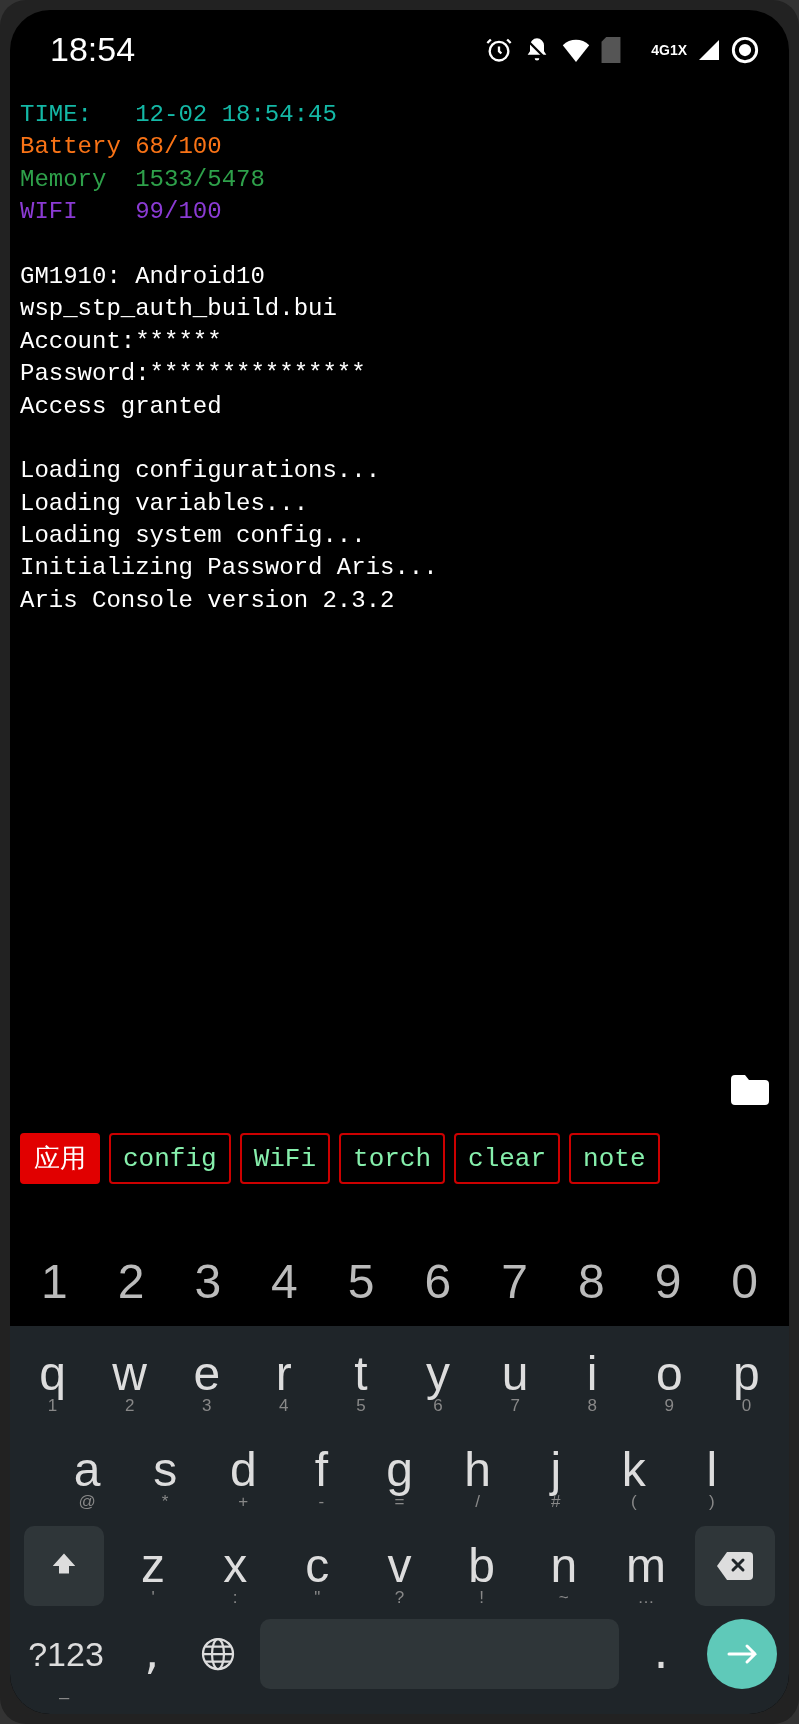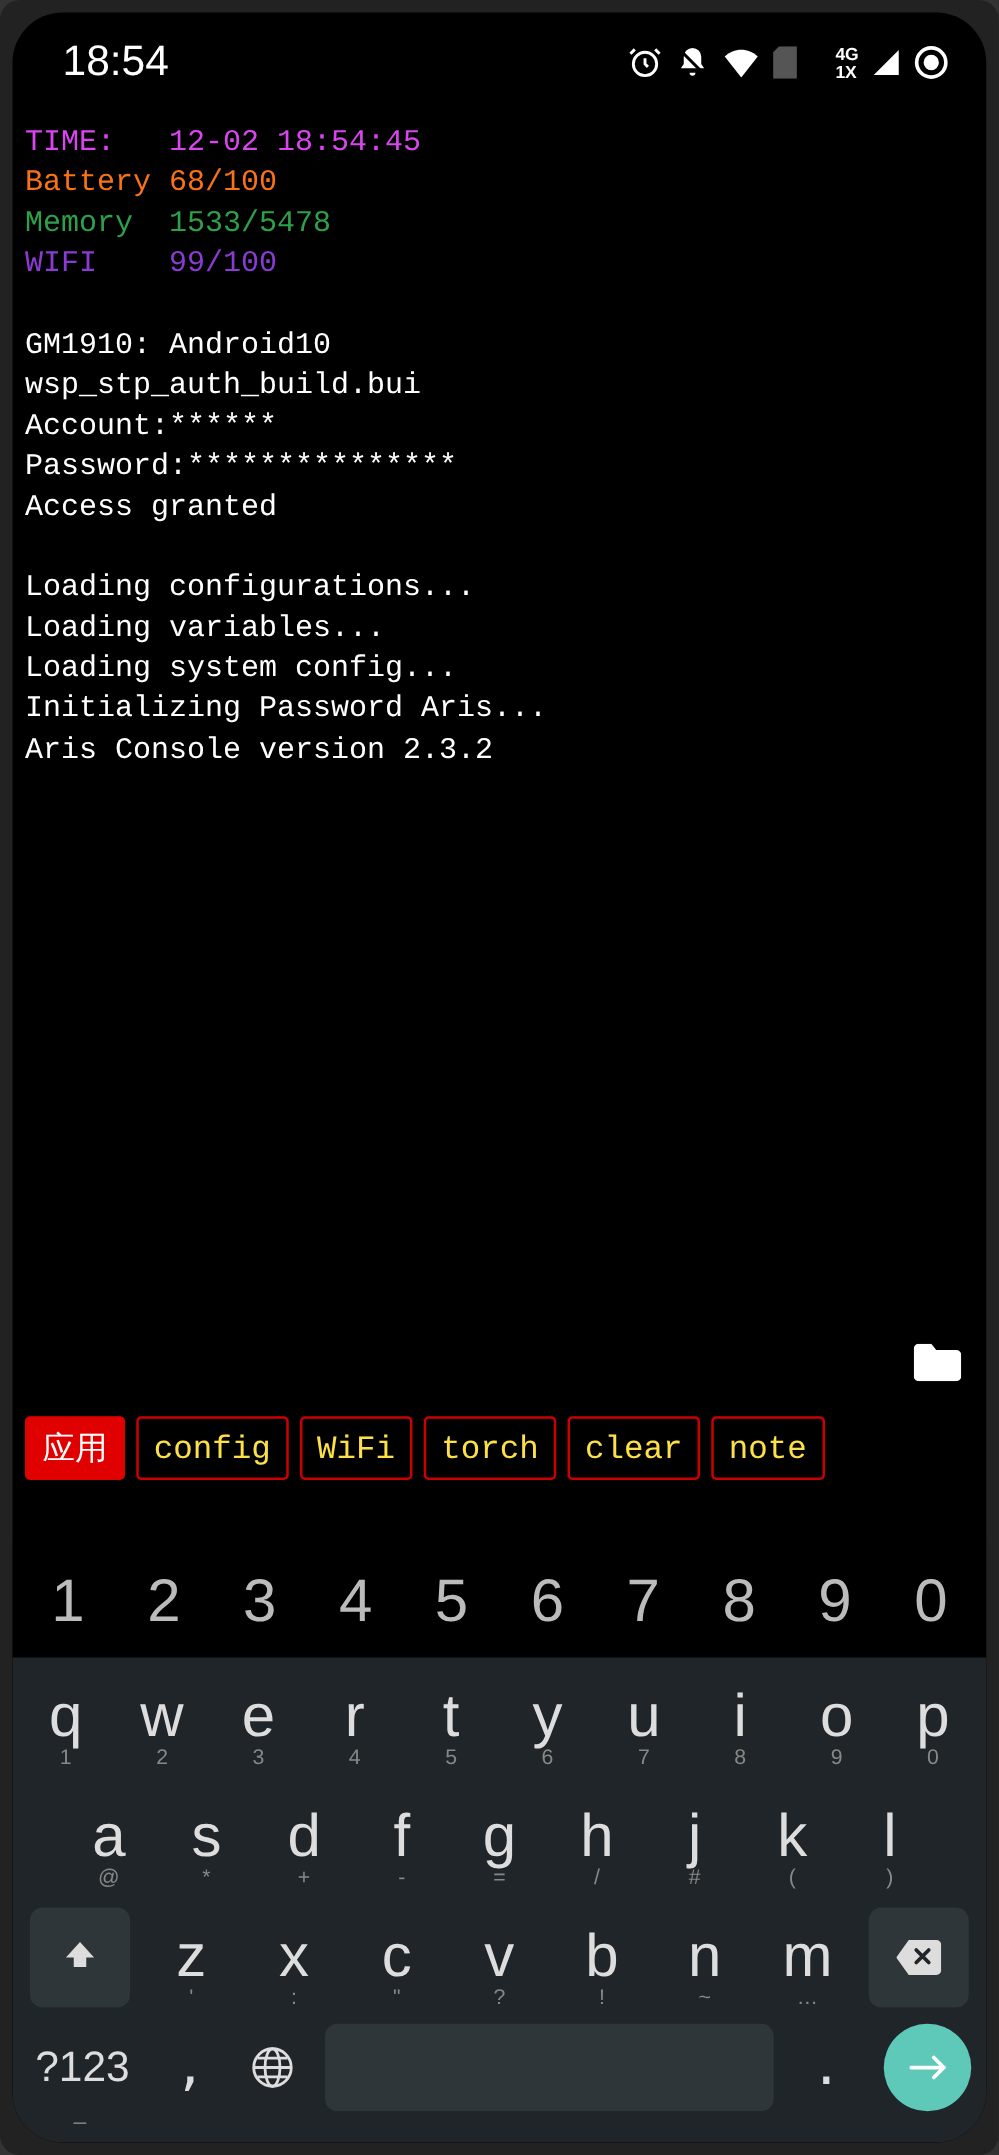--- a/index.html
+++ b/index.html
@@ -2,21 +2,21 @@
 <html><head>
 <meta charset="utf-8">
 <style>
   * { margin: 0; padding: 0; box-sizing: border-box; }
   html, body { width: 799px; height: 1724px; background: #333; font-family: monospace; }
   
   .phone-frame {
     width: 799px;
     height: 1724px;
     background: #222;
-    border-radius: 16px;
+    border-radius: 26px;
     padding: 10px;
     position: relative;
   }
   
   .screen {
     width: 100%;
     height: 100%;
     background: #000;
     border-radius: 40px;
     overflow: hidden;
@@ -64,21 +64,21 @@
     padding: 20px 10px 10px 10px;
     font-family: "Courier New", monospace;
     font-size: 24px;
     line-height: 1.35;
     color: #fff;
     overflow: hidden;
     position: relative;
   }
   
   .term-row { white-space: pre; }
-  .yellow { color: #d946ef; }
+  .yellow { color: #14b8a6; }
   .cyan { color: #f97316; }
   .green { color: #2ea04a; }
   .purple { color: #8b3bd4; }
   .white { color: #fff; }
   
   .term-label { display: inline-block; width: 8ch; }
   
   .folder-icon {
     position: absolute;
     right: 20px;
@@ -90,21 +90,21 @@
   .quick-cmds {
     display: flex;
     gap: 9px;
     padding: 8px 10px 8px 10px;
     overflow: hidden;
     white-space: nowrap;
   }
   
   .cmd-btn {
     border: 2px solid #c00;
-    color: #fde047;
+    color: #86efac;
     background: transparent;
     font-family: "Courier New", monospace;
     font-size: 26px;
     padding: 6px 12px;
     border-radius: 4px;
     white-space: nowrap;
   }
   
   .cmd-btn.active {
     background: #e10000;
@@ -241,21 +241,21 @@
         <span class="status-icon">
           <svg width="30" height="24" viewBox="0 0 24 20" fill="#fff">
               <path d="M12 20L1 6c6-6 16-6 22 0L12 20z"></path>
             </svg>
         </span>
         <span class="status-icon">
           <svg width="20" height="26" viewBox="0 0 16 22" fill="#555">
               <path d="M4 0L0 4v18h16V0H4z"></path>
             </svg>
         </span>
-        <span class="status-icon" style="flex-direction:column;align-items:flex-start;margin-left:20px;">
+        <span class="status-icon" style="flex-direction:row;align-items:flex-start;margin-left:20px;">
           <span class="net-text">4G</span>
           <span class="net-text">1X</span>
         </span>
         <span class="status-icon">
           <svg width="24" height="24" viewBox="0 0 24 24" fill="#fff">
               <path d="M2 22h20V2L2 22z"></path>
             </svg>
         </span>
         <span class="status-icon">
           <svg width="28" height="28" viewBox="0 0 24 24" fill="none" stroke="#fff" stroke-width="2.5">

